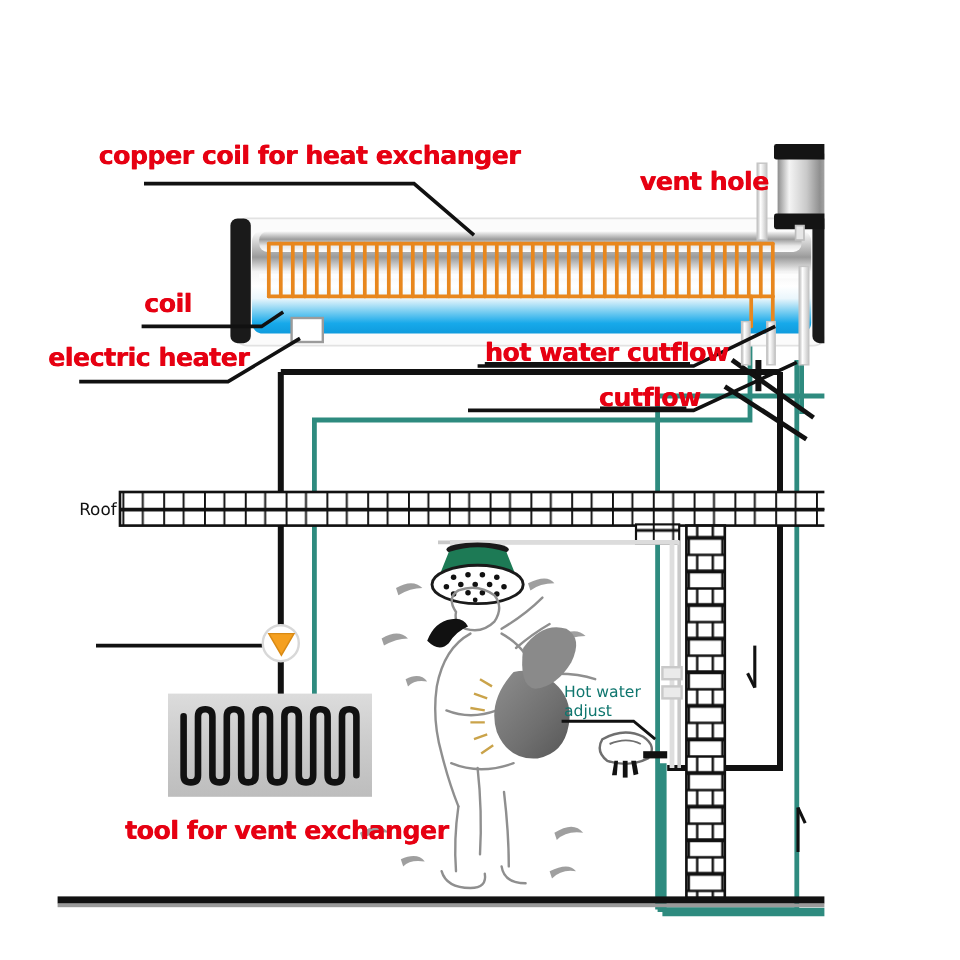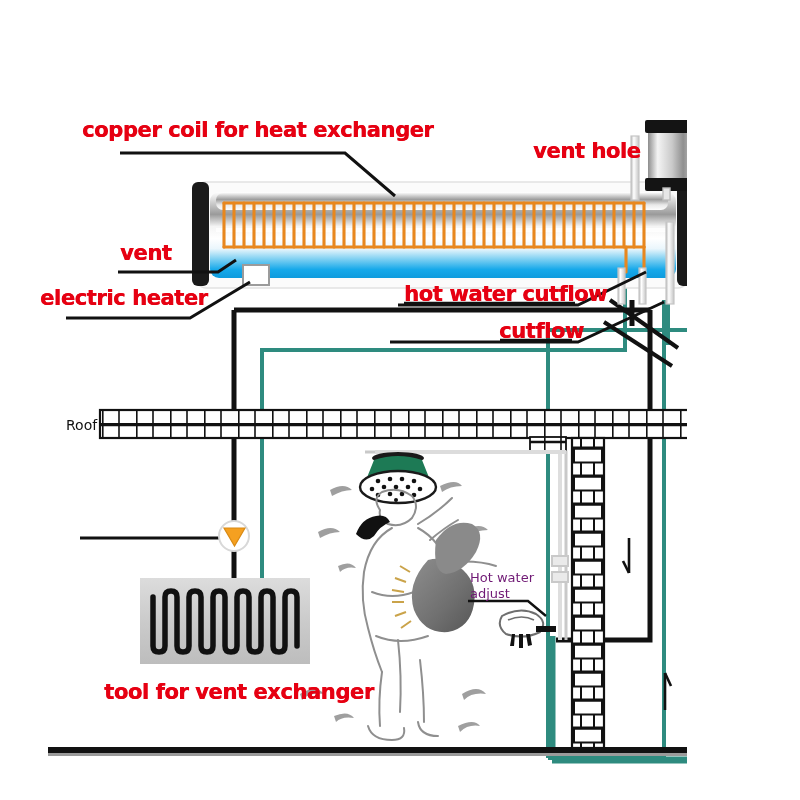--- a/index.html
+++ b/index.html
@@ -37,21 +37,21 @@
   .thin-label {
     position: absolute;
     color: #111111;
     font-family: "DejaVu Sans", sans-serif;
     font-size: 14px;
     white-space: nowrap;
     line-height: 1.1;
   }
   .small-label {
     position: absolute;
-    color: #701a75;
+    color: #0f766e;
     font-family: "DejaVu Sans", sans-serif;
     font-size: 13px;
     white-space: pre-line;
     line-height: 1.25;
   }
 </style>
 </head>
 <body>
 
 <div id="stage">
@@ -386,21 +386,21 @@
       <path d="M404 303 L575 303"></path>
       <path d="M500 340 L572 340"></path>
     </g>
 
   </svg>
 
   <div class="red-label" style="left:82px; top:120px;">copper coil for heat exchanger</div>
 
   <div class="red-label" style="left:508px; top:141px;margin-left:25px;">vent hole</div>
 
-  <div class="red-label" style="left:120px; top:243px;">vent</div>
+  <div class="red-label" style="left:120px; top:243px;">coil</div>
 
   <div class="red-label" style="left:404px; top:284px;">hot water cutflow</div>
 
   <div class="red-label" style="left:40px; top:288px;">electric heater</div>
 
   <div class="red-label" style="left:499px; top:321px;">cutflow</div>
 
 
   <div class="red-label" style="left:104px; top:682px;">tool for vent exchanger</div>
 

